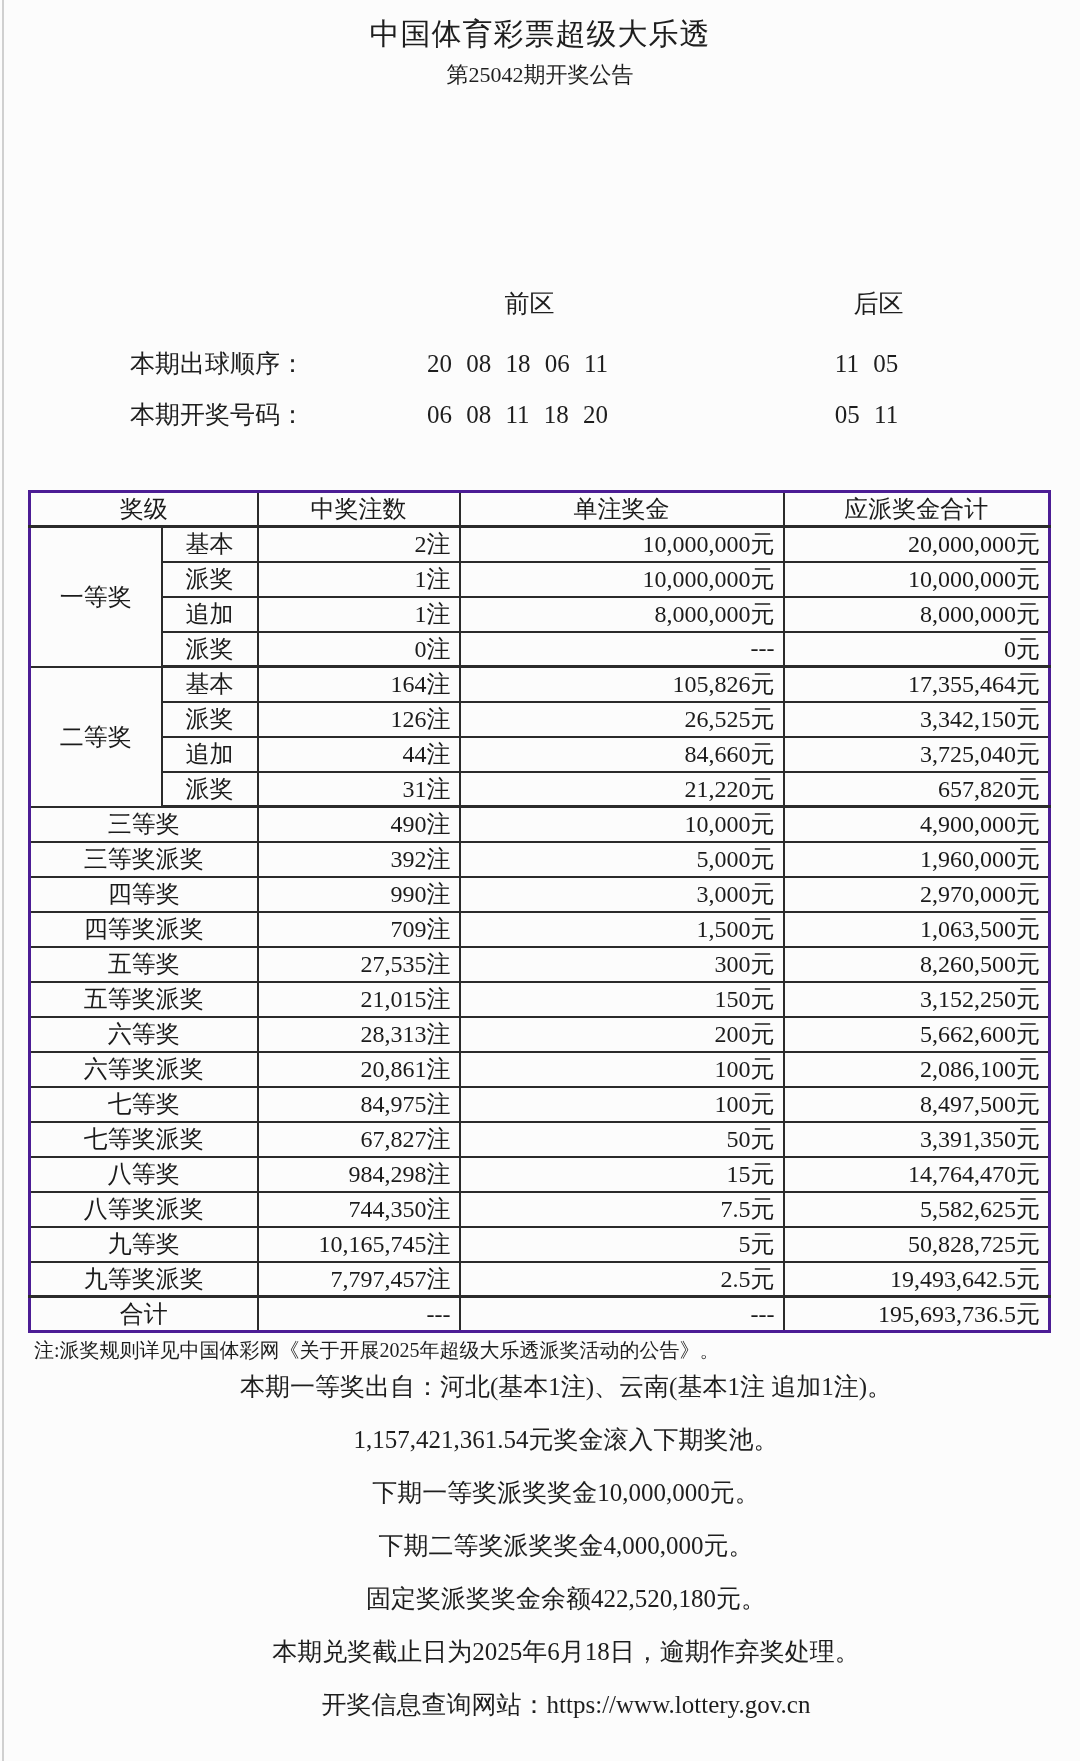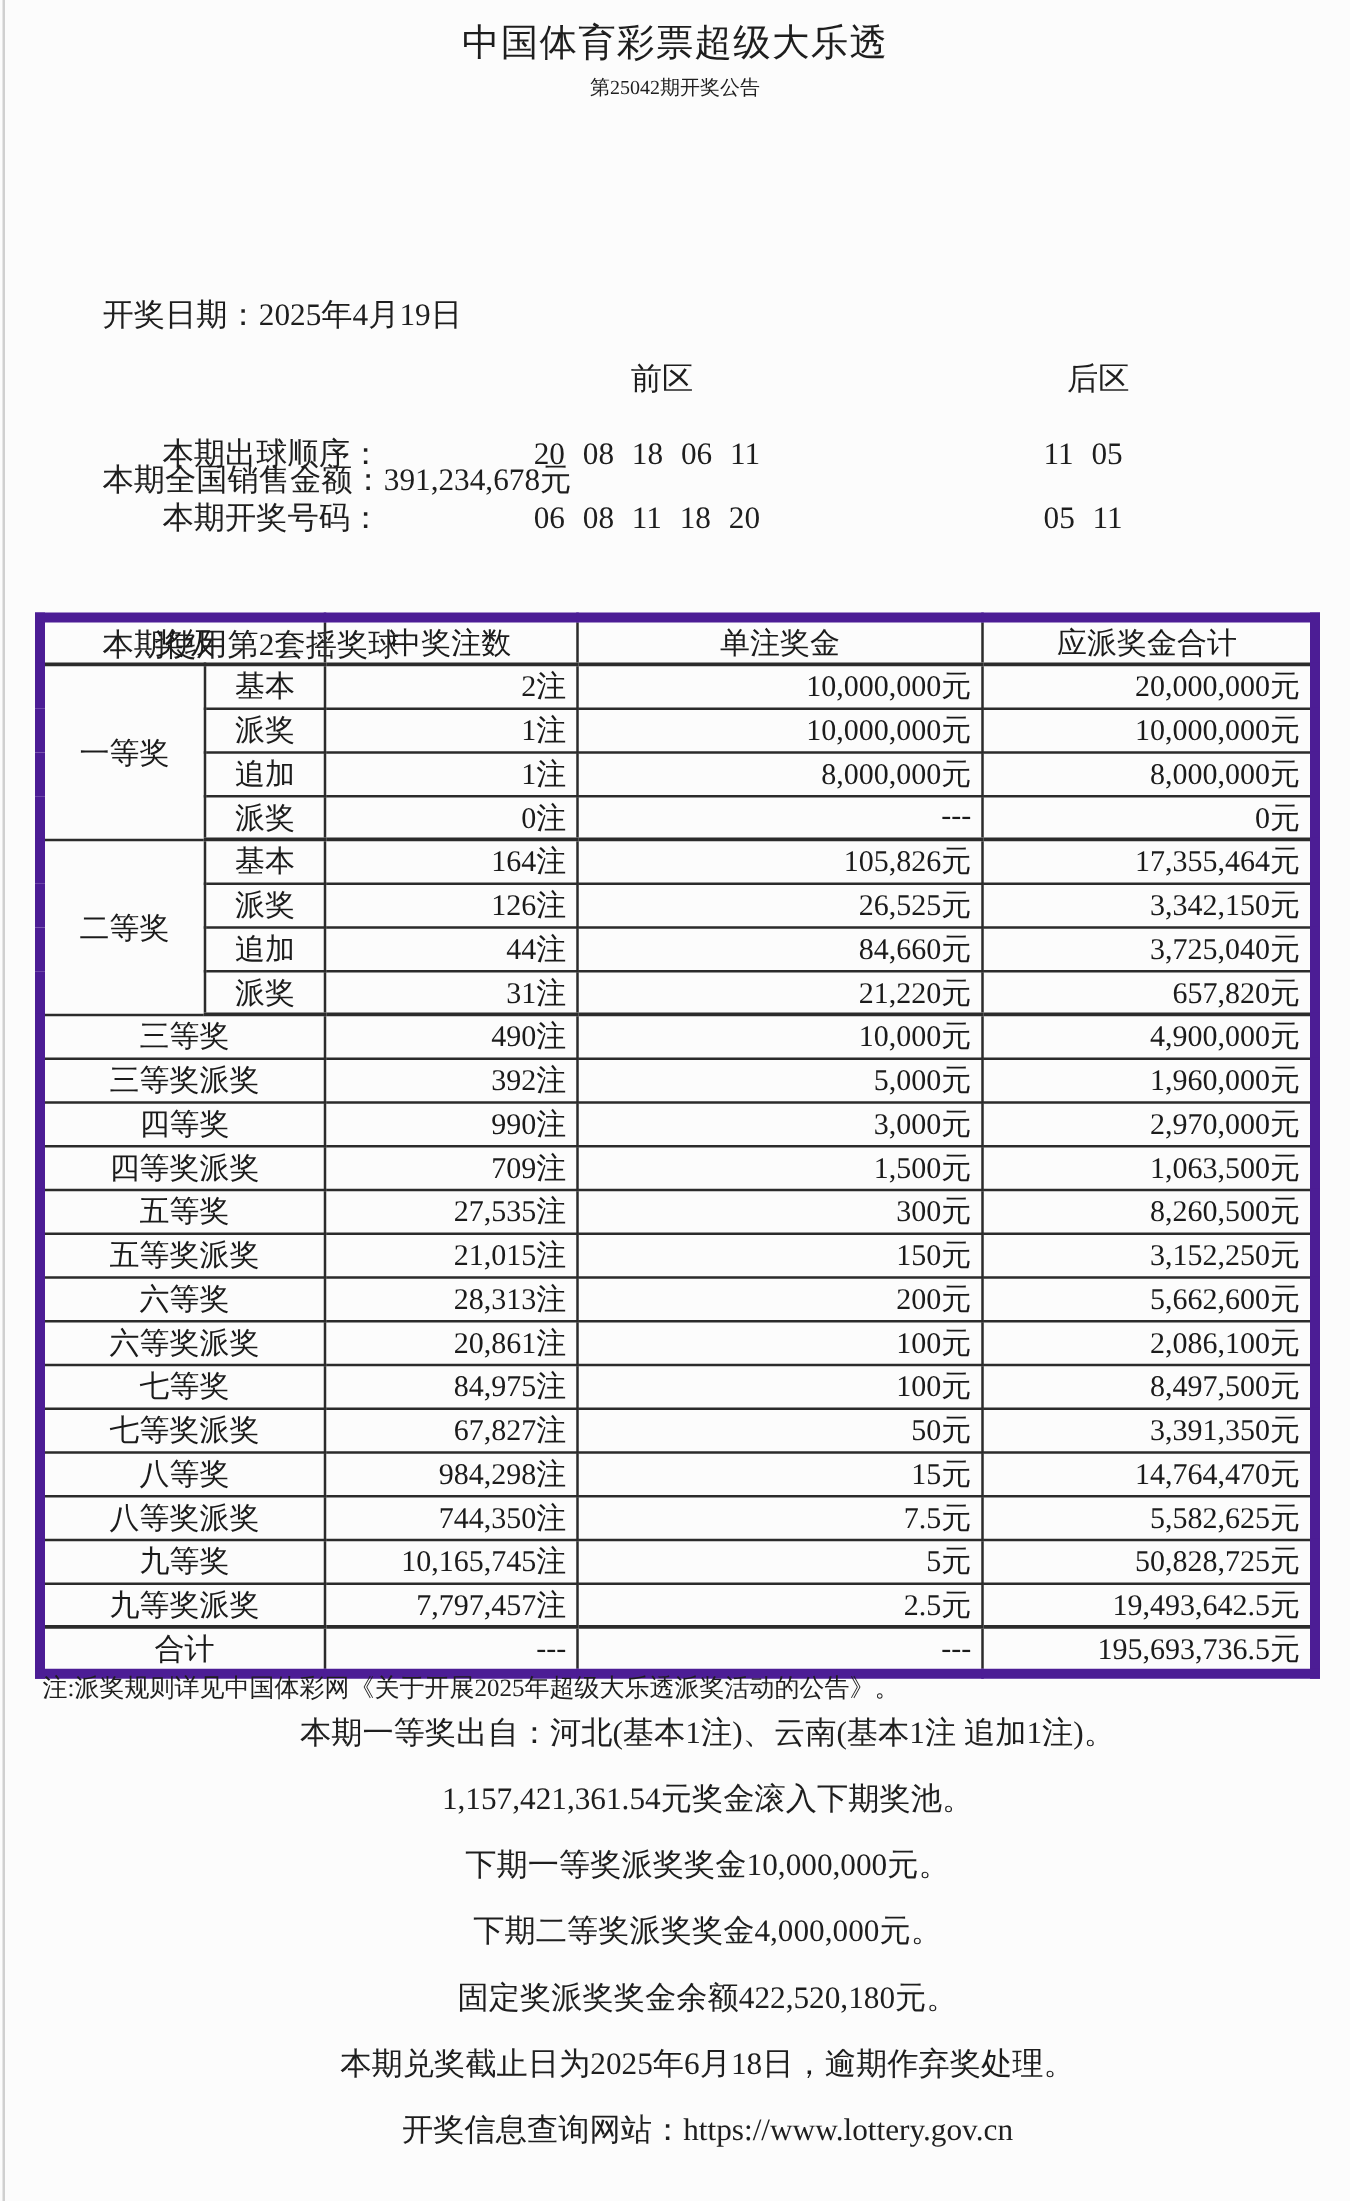--- a/index.html
+++ b/index.html
@@ -25,21 +25,21 @@
     top: 14px; left: 0; width: 100%;
     text-align: center;
     font-size: 30px;
     font-weight: normal;
     letter-spacing: 1px;
   }
   .page-subtitle {
     position: absolute;
     top: 60px; left: 0; width: 100%;
     text-align: center;
-    font-size: 16px;
+    font-size: 22px;
   }
   .info-block {
     position: absolute;
     top: 143px; left: 82px;
     font-size: 25px;
     line-height: 44px;
     white-space: pre;
   }
   .draw-row {
     position: absolute;
@@ -80,21 +80,21 @@
   .prize-table col.c-prize { width: 324px; }
   .prize-table col.c-total { width: 266px; }
   .prize-table th, .prize-table td {
     border: 2px solid #2b2b2b;
     height: 35px;
     padding: 0;
     font-weight: normal;
     overflow: hidden;
     white-space: nowrap;
   }
-  .prize-table { border: 8px solid #4c1d95; }
+  .prize-table { border: 3px solid #4c1d95; }
   .prize-table thead th { text-align: center; border-bottom-width: 3px; }
   .prize-table td.cell-center { text-align: center; }
   .prize-table td.cell-num { text-align: right; padding-right: 8px; }
   .prize-table tr.group-end td { border-bottom-width: 3px; }
   .prize-table tr.total-row td { border-top-width: 3px; }
   .table-note {
     position: absolute;
     top: 1337px; left: 34px;
     font-size: 20px;
   }
@@ -109,25 +109,20 @@
 </style>
 </head>
 <body>
 
 <div class="page">
   <div class="left-edge-line"></div>
 
   <h1 class="page-title">中国体育彩票超级大乐透</h1>
   <div class="page-subtitle">第25042期开奖公告</div>
 
-  <div class="info-block">
-    <div>开奖日期：2025年4月19日</div>
-    <div>本期全国销售金额：391,234,678元</div>
-    <div>本期使用第2套摇奖球</div>
-  </div>
 
   <div class="draw-row row-zones-header">
     <span class="zone-front">前区</span>
     <span class="zone-back">后区</span>
   </div>
 
   <div class="draw-row row-order">
     <span class="draw-label">本期出球顺序：</span>
     <span class="zone-front">20 08 18 06 11</span>
     <span class="zone-back">11 05</span>

